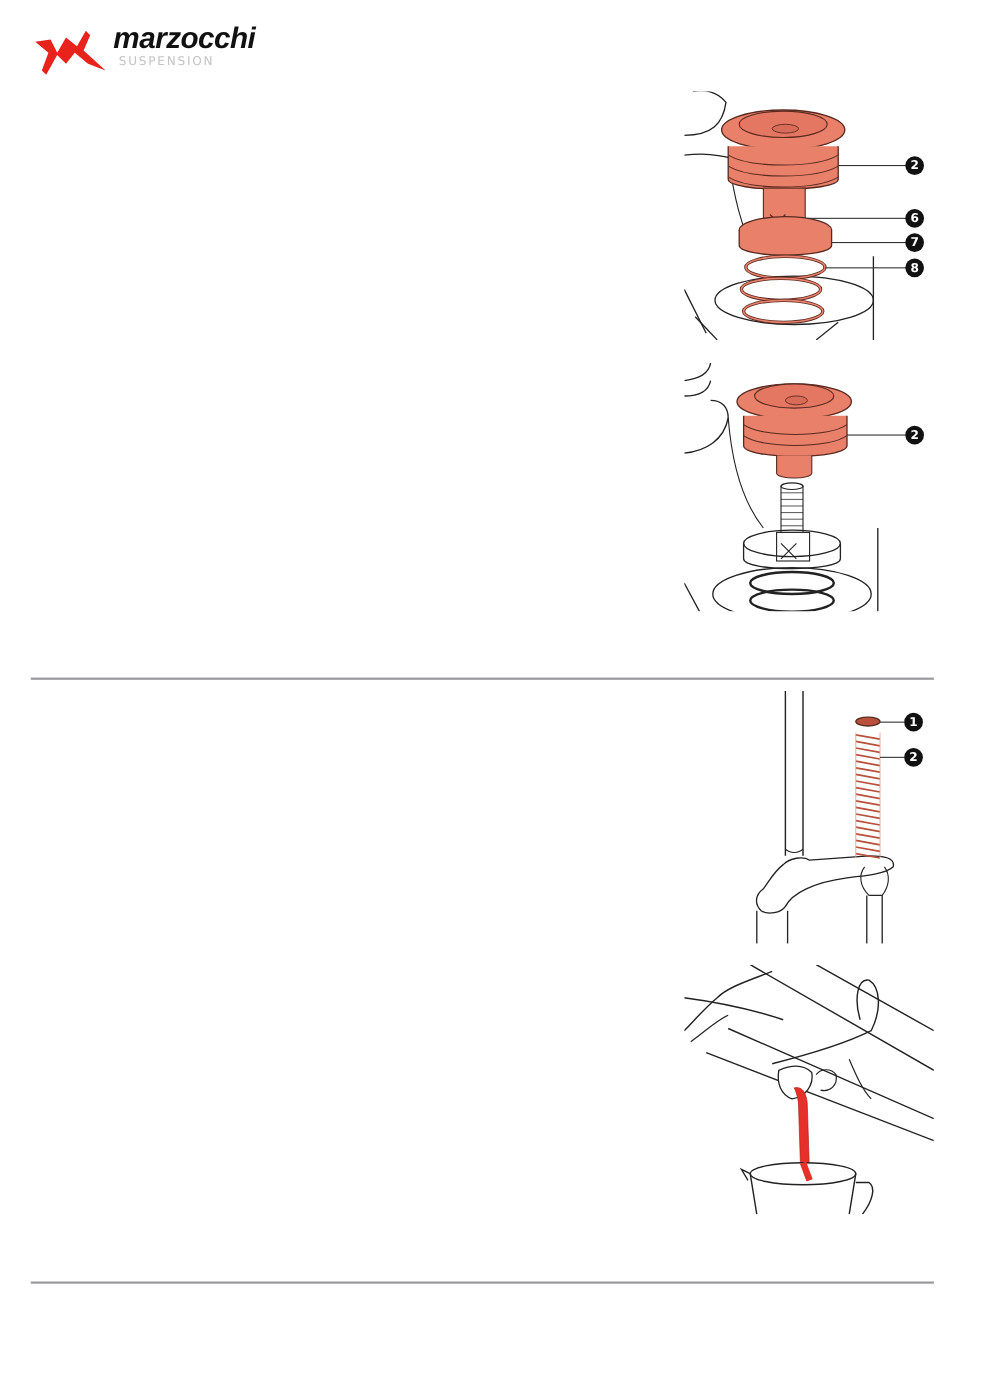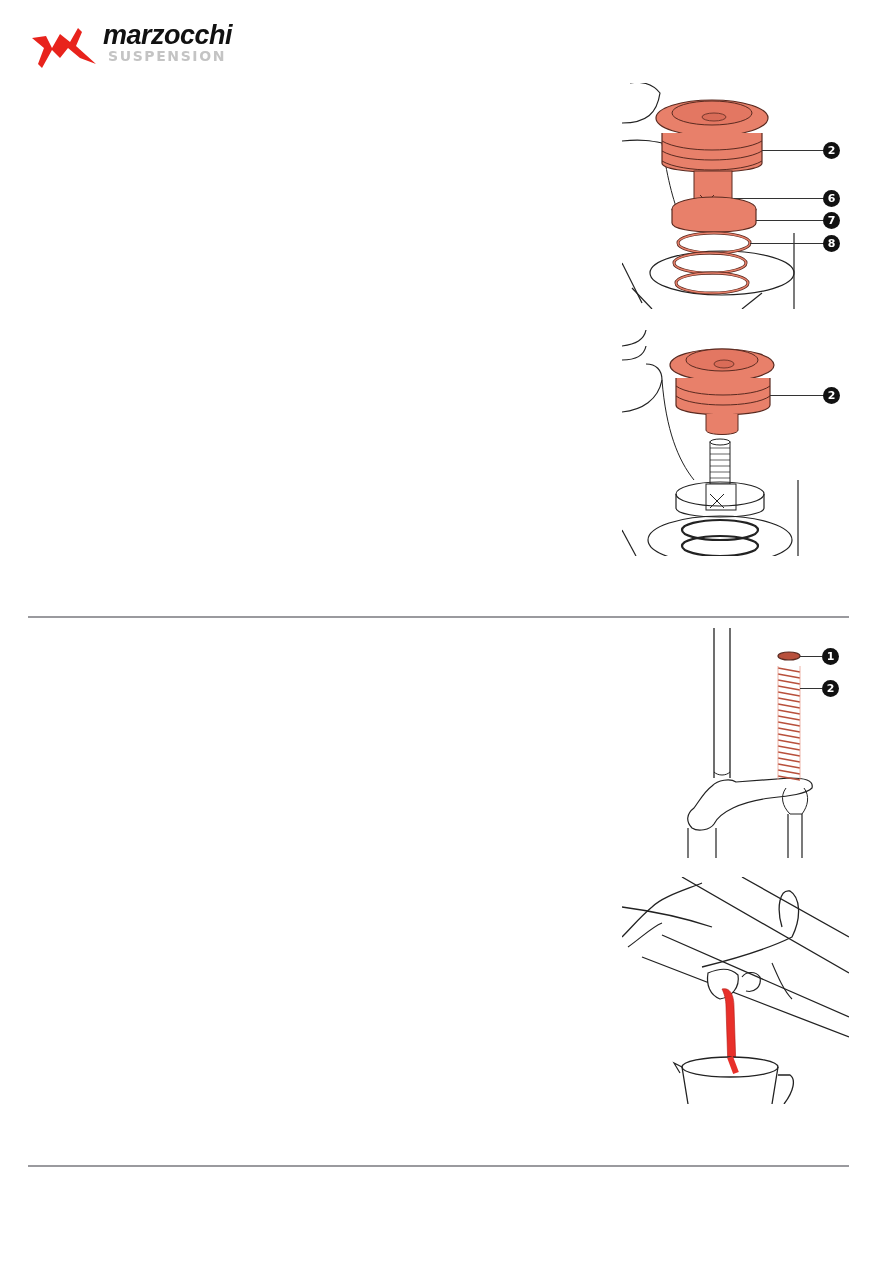--- a/index.html
+++ b/index.html
@@ -1,20 +1,20 @@
 <!DOCTYPE html>
 <html><head>
 <meta charset="utf-8">
 <style>
   html, body { margin: 0; padding: 0; background: #ffffff; }
   body { width: 893px; height: 1263px; position: relative; overflow: hidden; font-family: "Liberation Sans", sans-serif; }
   .abs { position: absolute; }
   .logo { left: 30px; top: 20px; width: 200px; height: 52px; text-align: center; }
   .logo-word { position: absolute; left: 73px; top: 0px; font-family: "Liberation Sans", sans-serif; font-weight: bold; font-style: italic; font-size: 27px; color: #111; letter-spacing: -0.5px; line-height: 30px; }
-  .logo-sub { position: absolute; left: 78px; top: 31px; font-family: "DejaVu Sans", sans-serif; font-weight: bold; font-size: 14px; color: #c4c4c4; letter-spacing: 1.6px; line-height: 10px; }
+  .logo-sub { position: absolute; left: 78px; top: 31px; font-family: "DejaVu Sans", sans-serif; font-weight: normal; font-size: 11px; color: #c4c4c4; letter-spacing: 1.6px; line-height: 10px; }
   .rule { left: 28px; width: 821px; height: 2px; background: #9a9a9e; }
   .figure { overflow: hidden; background: #fff; }
   .figure svg { display: block; }
   .callout { position: absolute; width: 17px; height: 17px; border-radius: 50%; background: #111; color: #fff; font-family: "DejaVu Sans", sans-serif; font-weight: bold; font-size: 11px; line-height: 17px; text-align: center; }
   .leader { position: absolute; height: 1px; background: #333; }
 </style>
 </head>
 <body>
 
 <div class="abs logo">

